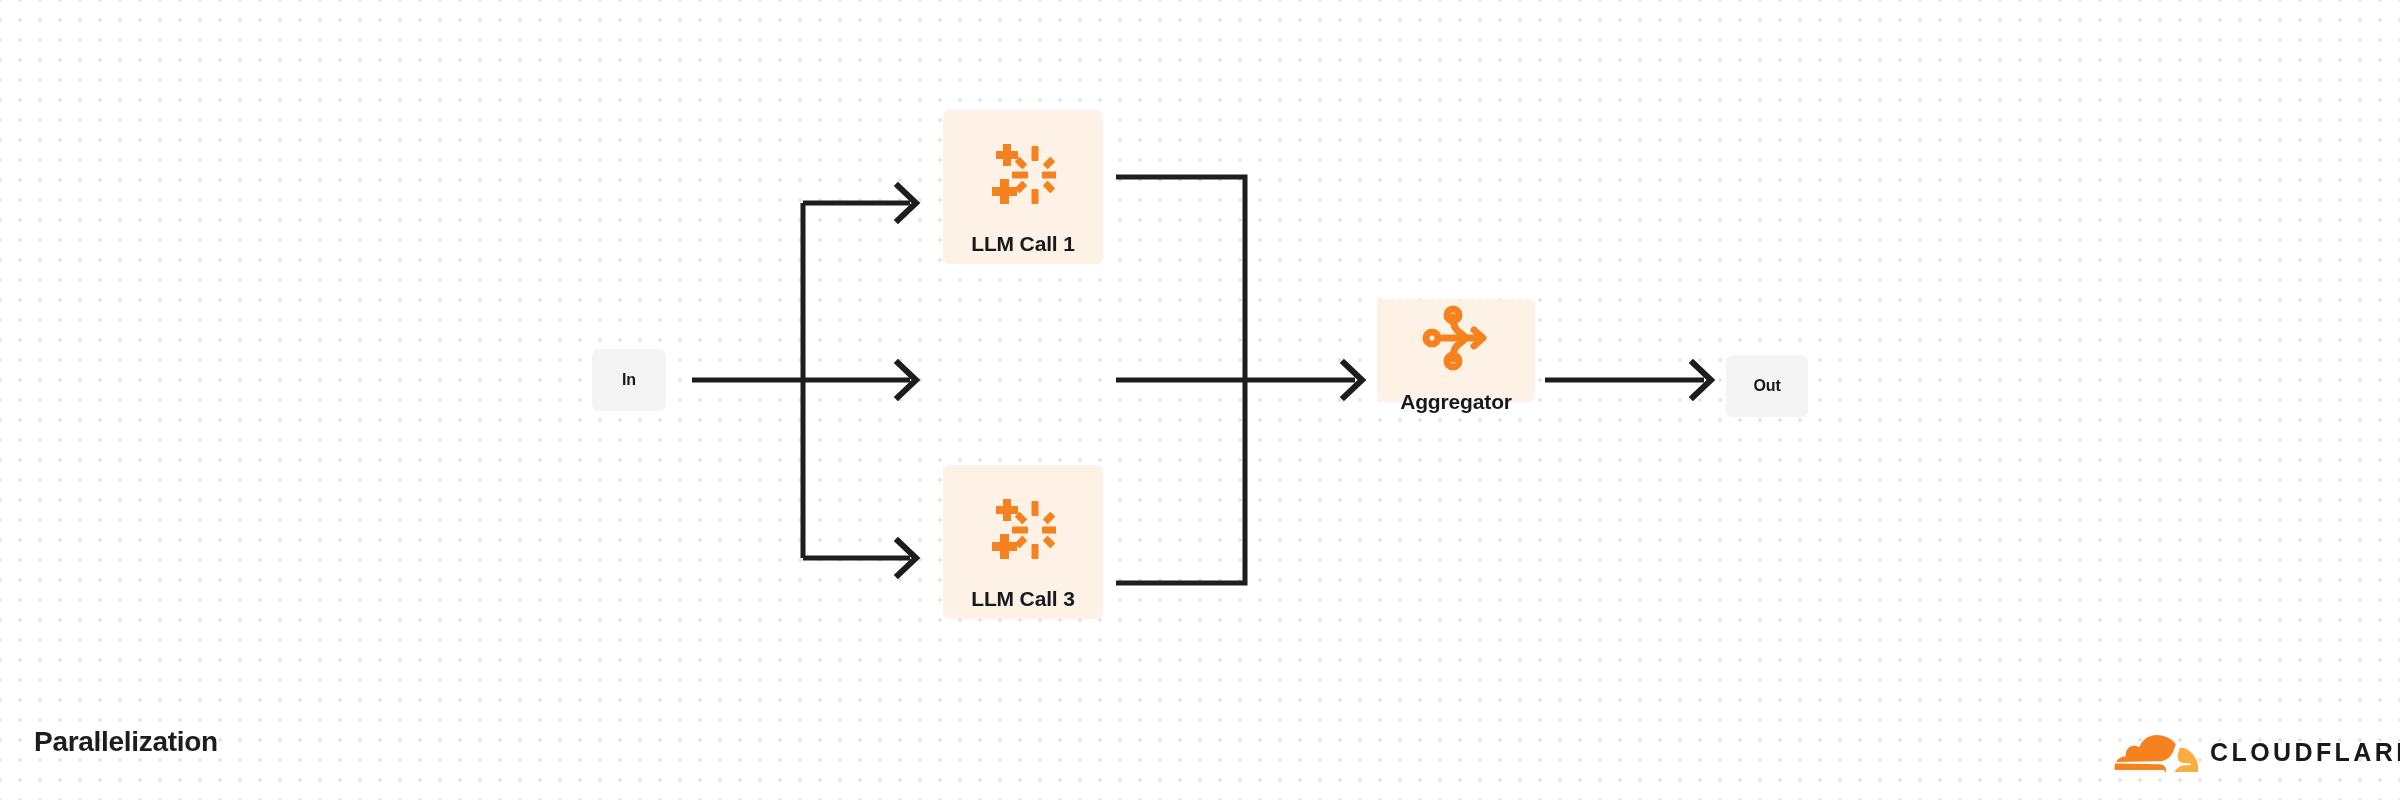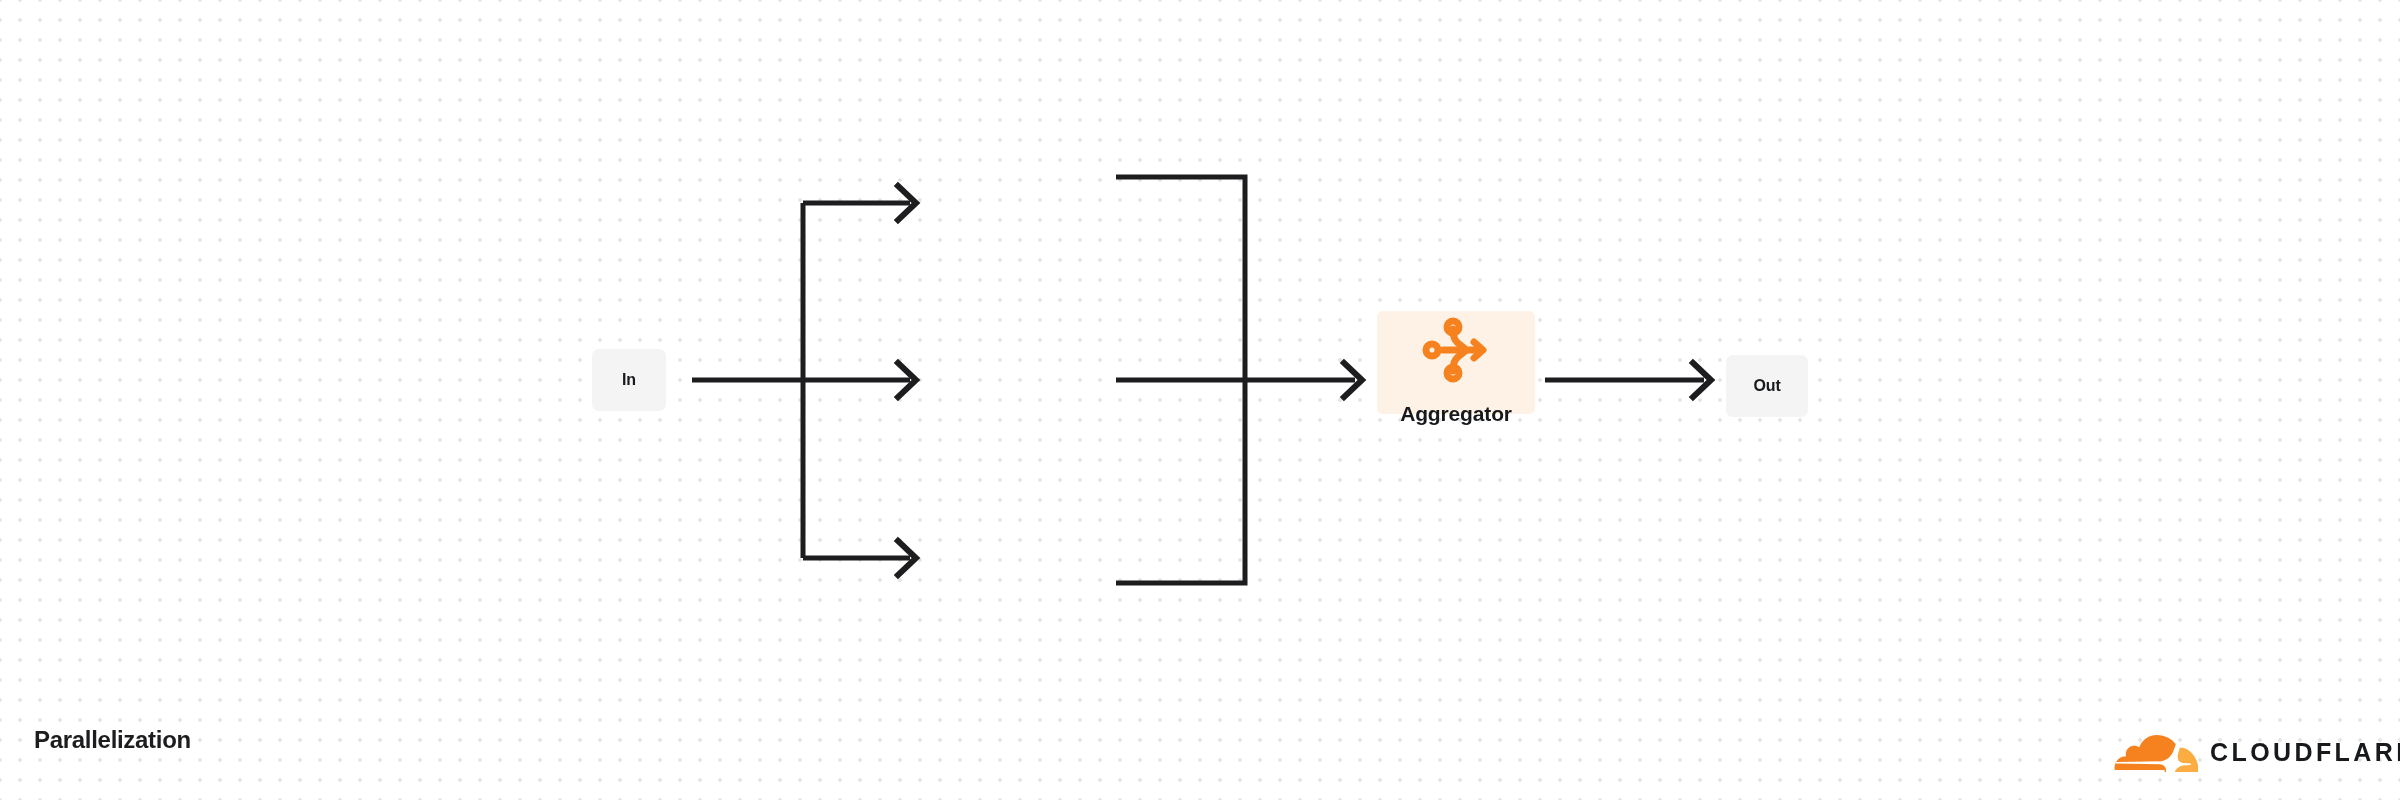--- a/index.html
+++ b/index.html
@@ -76,21 +76,21 @@
     line-height: 1;
     margin-top: 20px;
     white-space: nowrap;
   }
 
   
   #figure-title {
     position: absolute;
     left: 34px;
     top: 728px;
-    font-size: 24px;
+    font-size: 28px;
     font-weight: 700;
     color: #1d1d1f;
     letter-spacing: -0.3px;
     line-height: 1;
   }
   #brand-logo {
     position: absolute;
     left: 2098px;
     top: 728px;
     display: flex;
@@ -138,24 +138,66 @@
       <polyline points="898,541 916,558 898,575"></polyline>
       <polyline points="1344,363 1362,380 1344,397"></polyline>
       <polyline points="1693,363 1711,380 1693,397"></polyline>
     </g>
   </svg>
 
   <div class="node io-node" style="left:592px; top:349px;">
     <span class="io-label">In</span>
   </div>
 
-
-
-
-  <div class="node card-node" style="left:1377px; top:311px; height:103px; width:158px;">
+  <div class="node card-node" style="left:943px; top:110px;">
+    <div class="card-icon">
+      <svg width="66" height="62" viewBox="0 0 66 62" xmlns="http://www.w3.org/2000/svg">
+        <g fill="#f6821f">
+
+          <path d="M6 7 h7 v-7 h8 v7 h7 v8 h-7 v7 h-8 v-7 h-7 z"></path>
+
+          <path d="M2 43 h8 v-8 h9 v8 h8 v9 h-8 v8 h-9 v-8 h-8 z"></path>
+
+          <rect x="41.5" y="2" width="7" height="15" rx="1"></rect>
+          <rect x="41.5" y="45" width="7" height="15" rx="1"></rect>
+          <rect x="22" y="27.5" width="16" height="7" rx="1"></rect>
+          <rect x="52" y="27.5" width="16" height="7" rx="1"></rect>
+
+          <rect x="27.5" y="13.5" width="7" height="11" rx="1" transform="rotate(-45 31 19)"></rect>
+          <rect x="55.5" y="13.5" width="7" height="11" rx="1" transform="rotate(45 59 19)"></rect>
+          <rect x="27.5" y="37.5" width="7" height="11" rx="1" transform="rotate(45 31 43)"></rect>
+          <rect x="55.5" y="37.5" width="7" height="11" rx="1" transform="rotate(-45 59 43)"></rect>
+        </g>
+      </svg>
+    </div>
+    <span class="card-label">LLM Call 1</span>
+  </div>
+
+
+  <div class="node card-node" style="left:943px; top:465px;">
+    <div class="card-icon">
+      <svg width="66" height="62" viewBox="0 0 66 62" xmlns="http://www.w3.org/2000/svg">
+        <g fill="#f6821f">
+          <path d="M6 7 h7 v-7 h8 v7 h7 v8 h-7 v7 h-8 v-7 h-7 z"></path>
+          <path d="M2 43 h8 v-8 h9 v8 h8 v9 h-8 v8 h-9 v-8 h-8 z"></path>
+          <rect x="41.5" y="2" width="7" height="15" rx="1"></rect>
+          <rect x="41.5" y="45" width="7" height="15" rx="1"></rect>
+          <rect x="22" y="27.5" width="16" height="7" rx="1"></rect>
+          <rect x="52" y="27.5" width="16" height="7" rx="1"></rect>
+          <rect x="27.5" y="13.5" width="7" height="11" rx="1" transform="rotate(-45 31 19)"></rect>
+          <rect x="55.5" y="13.5" width="7" height="11" rx="1" transform="rotate(45 59 19)"></rect>
+          <rect x="27.5" y="37.5" width="7" height="11" rx="1" transform="rotate(45 31 43)"></rect>
+          <rect x="55.5" y="37.5" width="7" height="11" rx="1" transform="rotate(-45 59 43)"></rect>
+        </g>
+      </svg>
+    </div>
+    <span class="card-label">LLM Call 3</span>
+  </div>
+
+  <div class="node card-node" style="left:1377px; top:299px; height:103px; width:158px;">
     <div class="card-icon">
       <svg width="72" height="66" viewBox="0 0 72 66" xmlns="http://www.w3.org/2000/svg">
         <g fill="none" stroke="#f6821f" stroke-width="7" stroke-linecap="round" stroke-linejoin="round">
 
           <path d="M23 33 H40"></path>
           <path d="M33 12 C33 27, 40 26, 46 33"></path>
           <path d="M33 54 C33 39, 40 40, 46 33"></path>
 
           <path d="M40 33 H62"></path>
 

